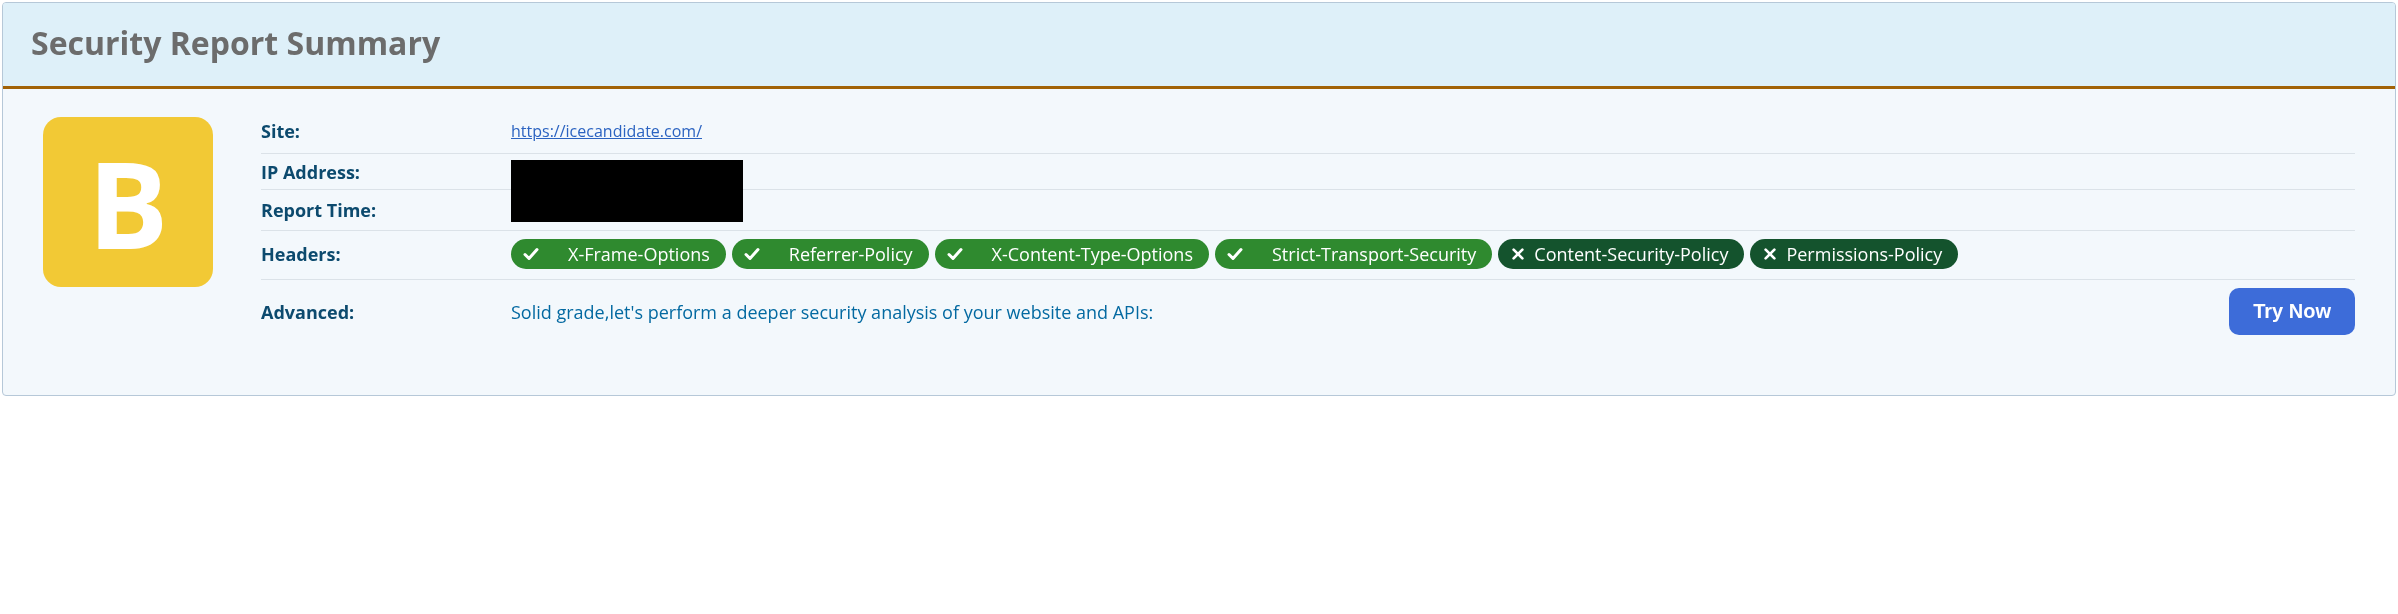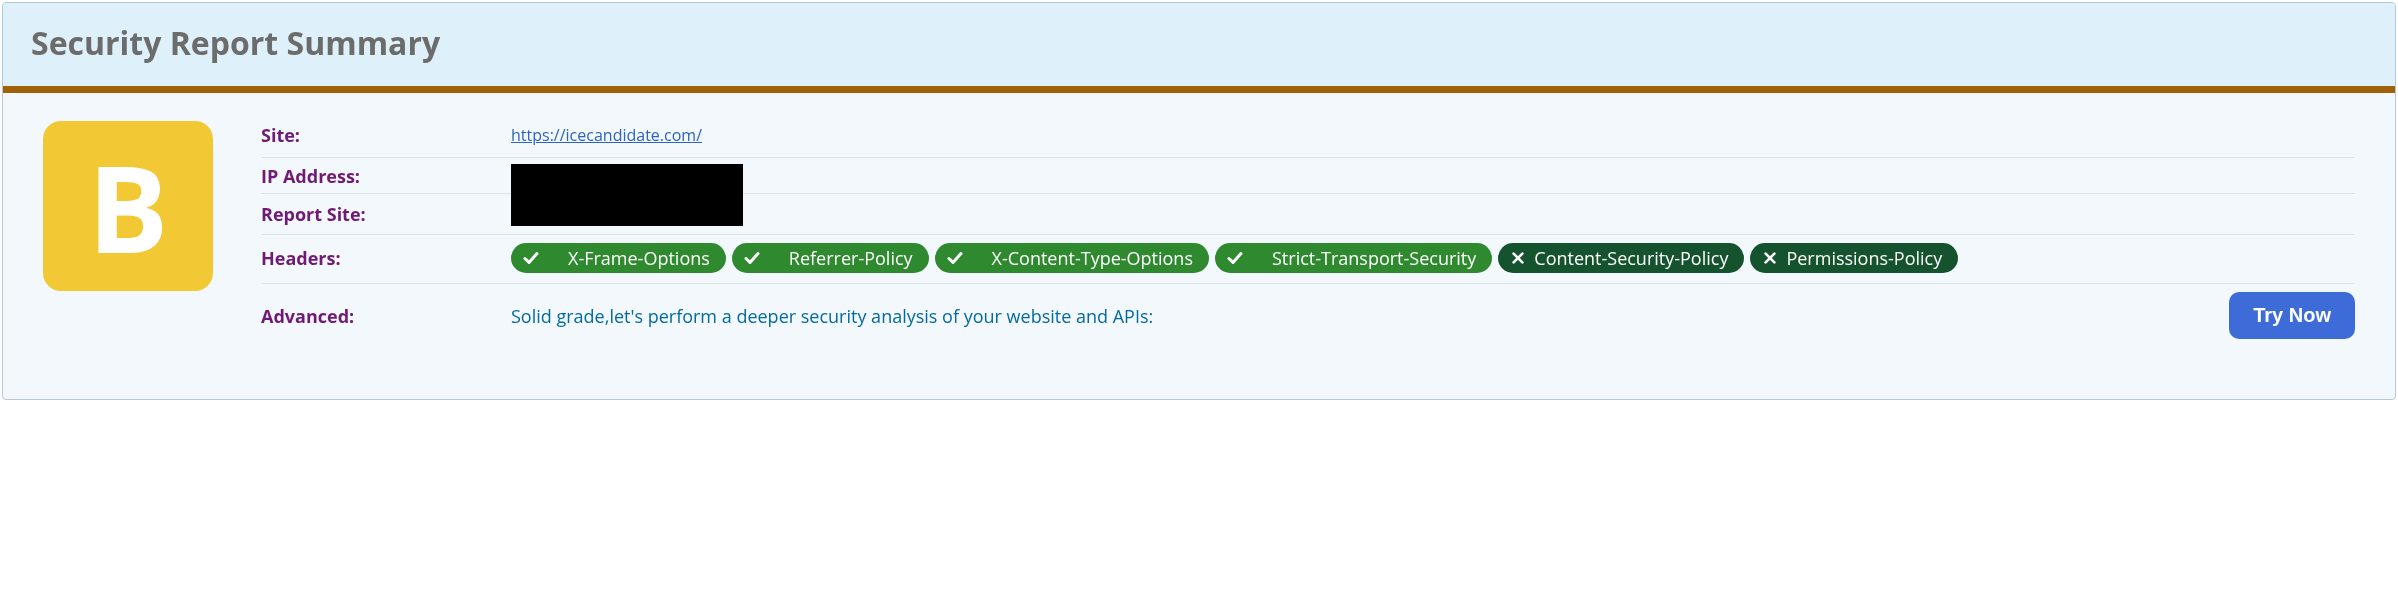--- a/index.html
+++ b/index.html
@@ -10,21 +10,21 @@
     padding: 2px;
   }
   .panel {
     border: 1px solid #b6c8d8;
     border-radius: 4px;
     overflow: hidden;
     background: #f3f8fc;
   }
   .panel-header {
     background: #def0f9;
-    border-bottom: 7px solid #a16207;
+    border-bottom: 3px solid #a16207;
     padding: 18px 28px 22px 28px;
   }
   .panel-title {
     font-size: 32px;
     font-weight: 700;
     color: #6c6c6c;
   }
   .panel-body {
     padding: 28px 40px 34px 40px;
     display: flex;
@@ -55,21 +55,21 @@
     min-height: 36px;
   }
   .row:first-child { border-top: none; padding-top: 0; }
   .row.tall { padding-bottom: 10px; }
   .row.advanced { padding-bottom: 26px; align-items: center; }
   .label {
     width: 250px;
     flex-shrink: 0;
     font-size: 18px;
     font-weight: 700;
-    color: #701a75;
+    color: #0c4a6e;
   }
   .value {
     flex: 1;
     font-size: 18px;
     color: #333333;
     display: flex;
     align-items: center;
     flex-wrap: wrap;
     gap: 6px;
   }
@@ -151,21 +151,21 @@
       </div>
 
       <div class="row" style="padding-top:0;padding-bottom:0;">
         <div class="label">IP Address:</div>
         <div class="value" style="position:relative;">
           <div class="redacted" style="position:absolute; top:-4px; left:0; height:62px;"></div>
         </div>
       </div>
 
       <div class="row">
-        <div class="label">Report Site:</div>
+        <div class="label">Report Time:</div>
         <div class="value"></div>
       </div>
 
       <div class="row tall">
         <div class="label">Headers:</div>
         <div class="value">
           <div class="headers-wrap" id="headers-wrap">
               <span class="pill pass">
                 <span class="pill-icon">
                   <svg viewBox="0 0 16 16" width="16" height="16" fill="none" stroke="#ffffff" stroke-width="3" stroke-linecap="round" stroke-linejoin="round">

